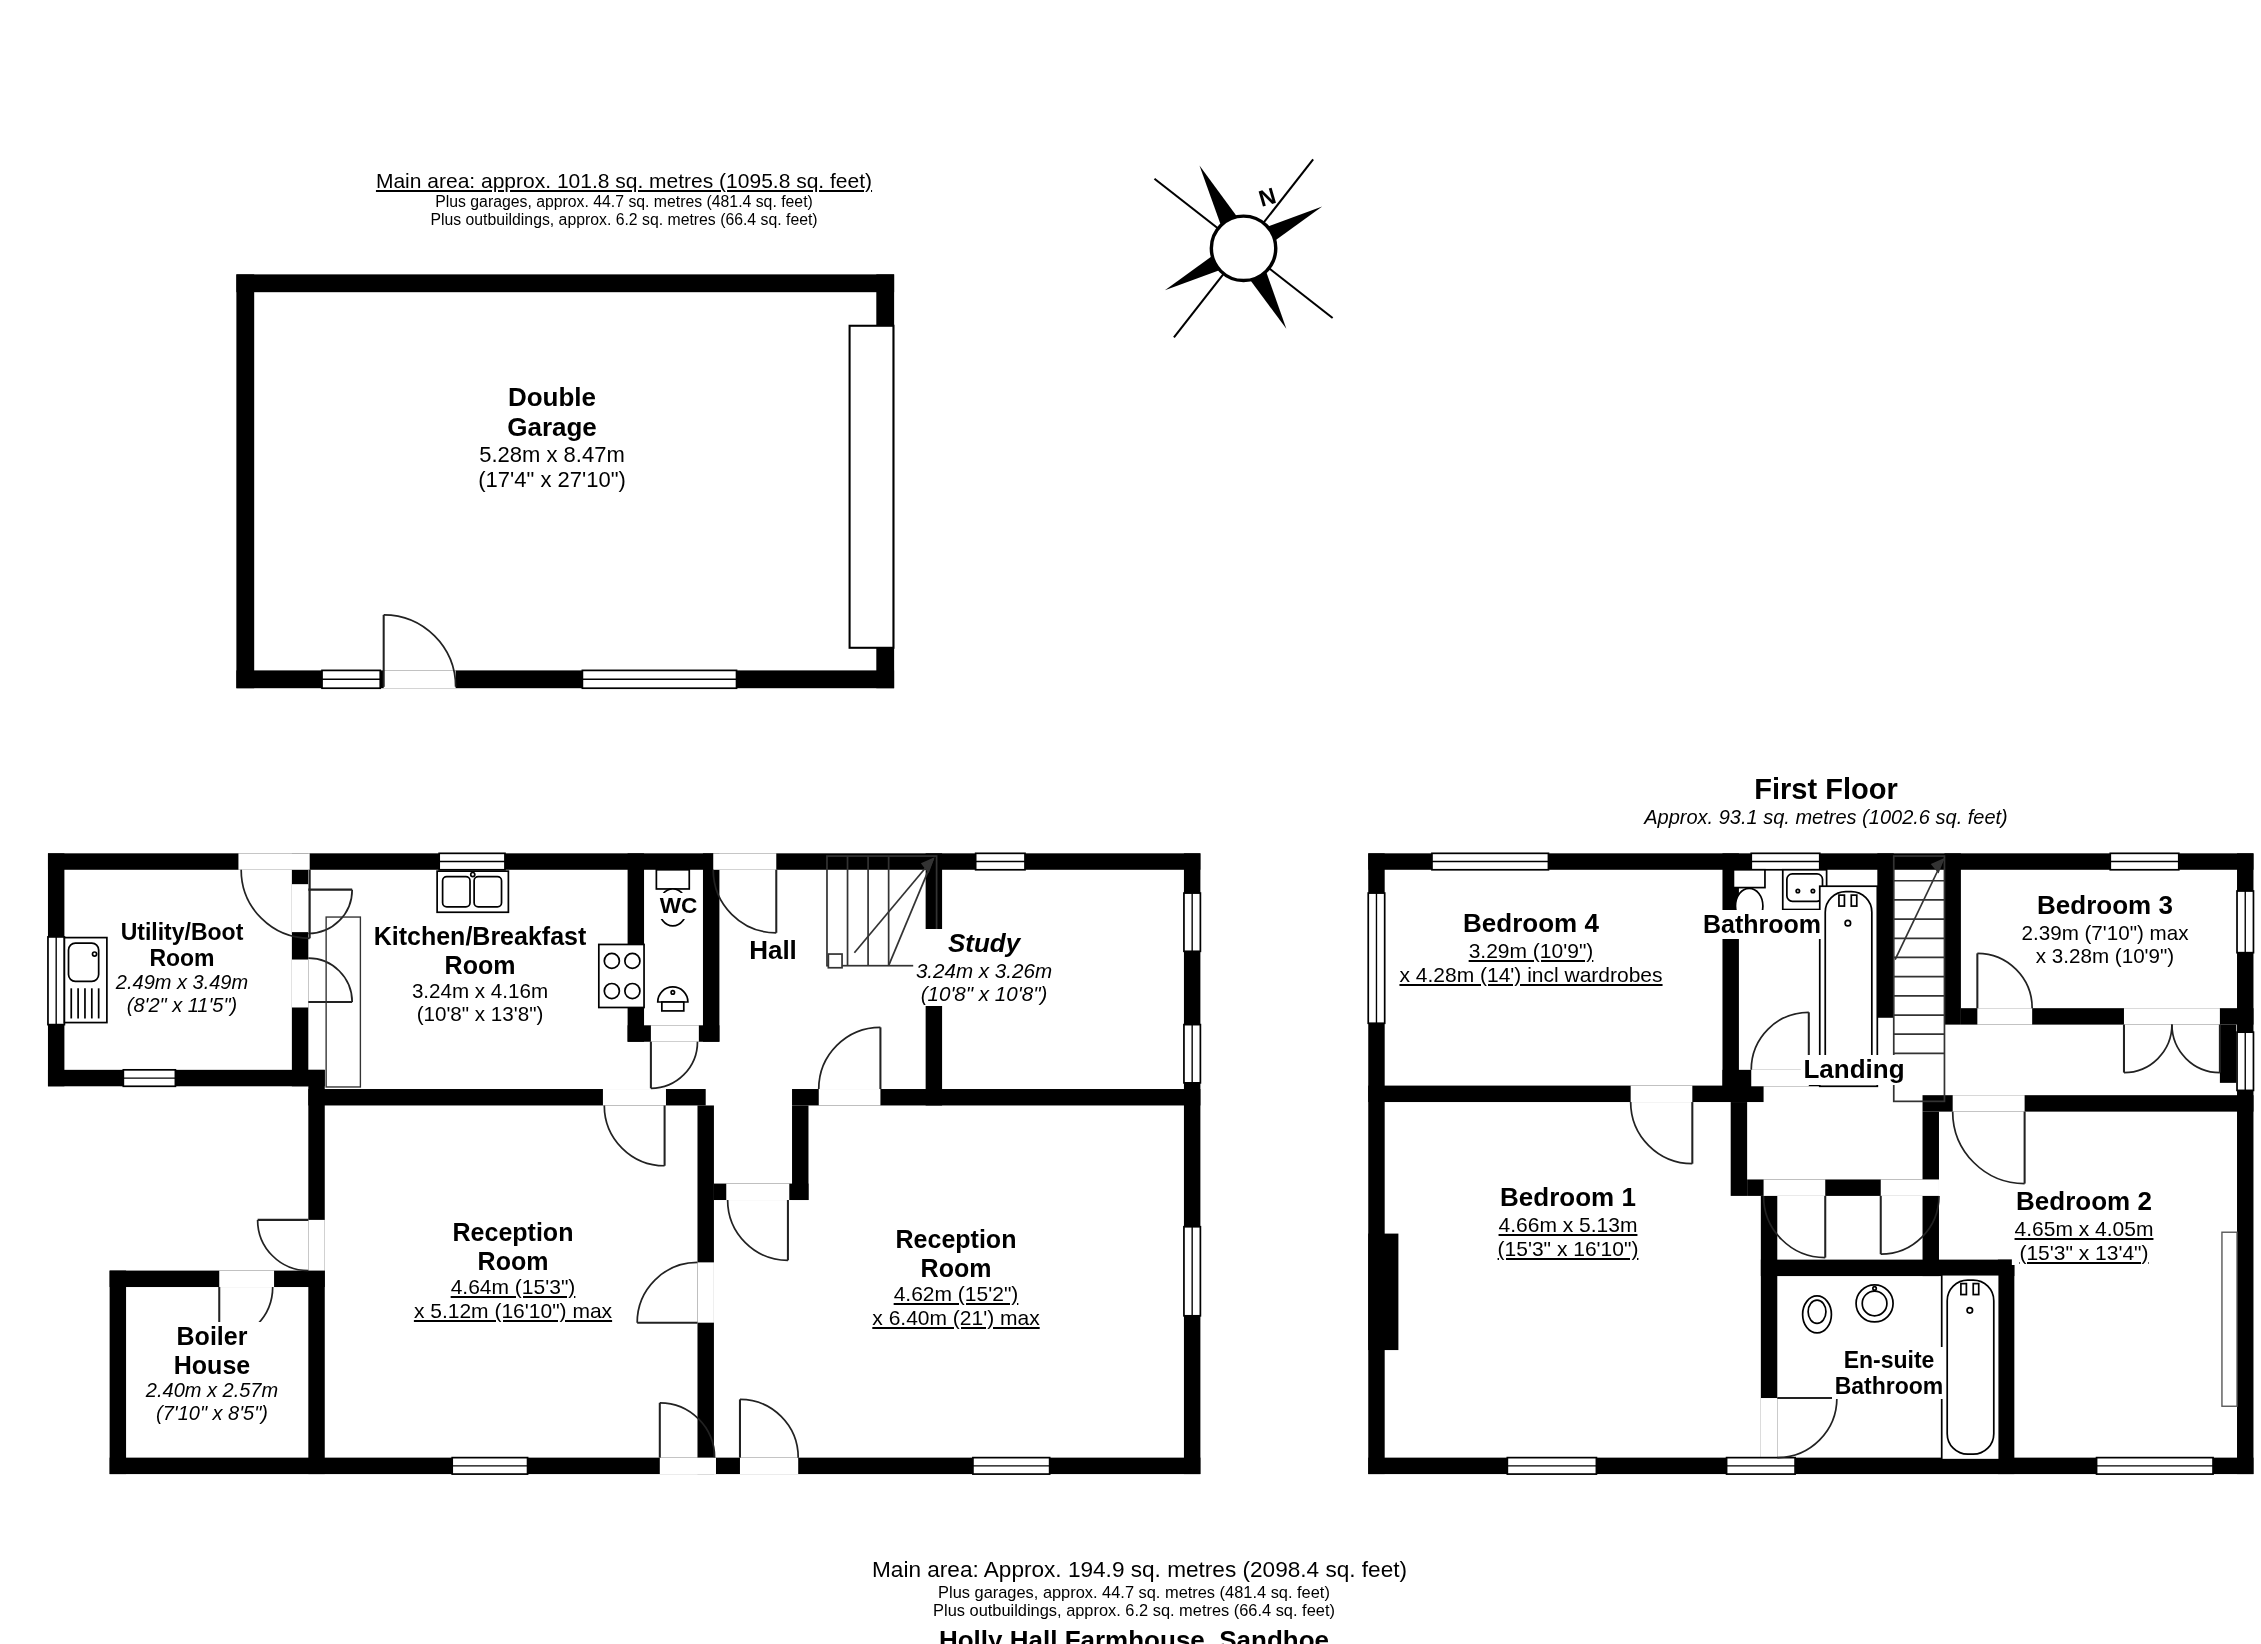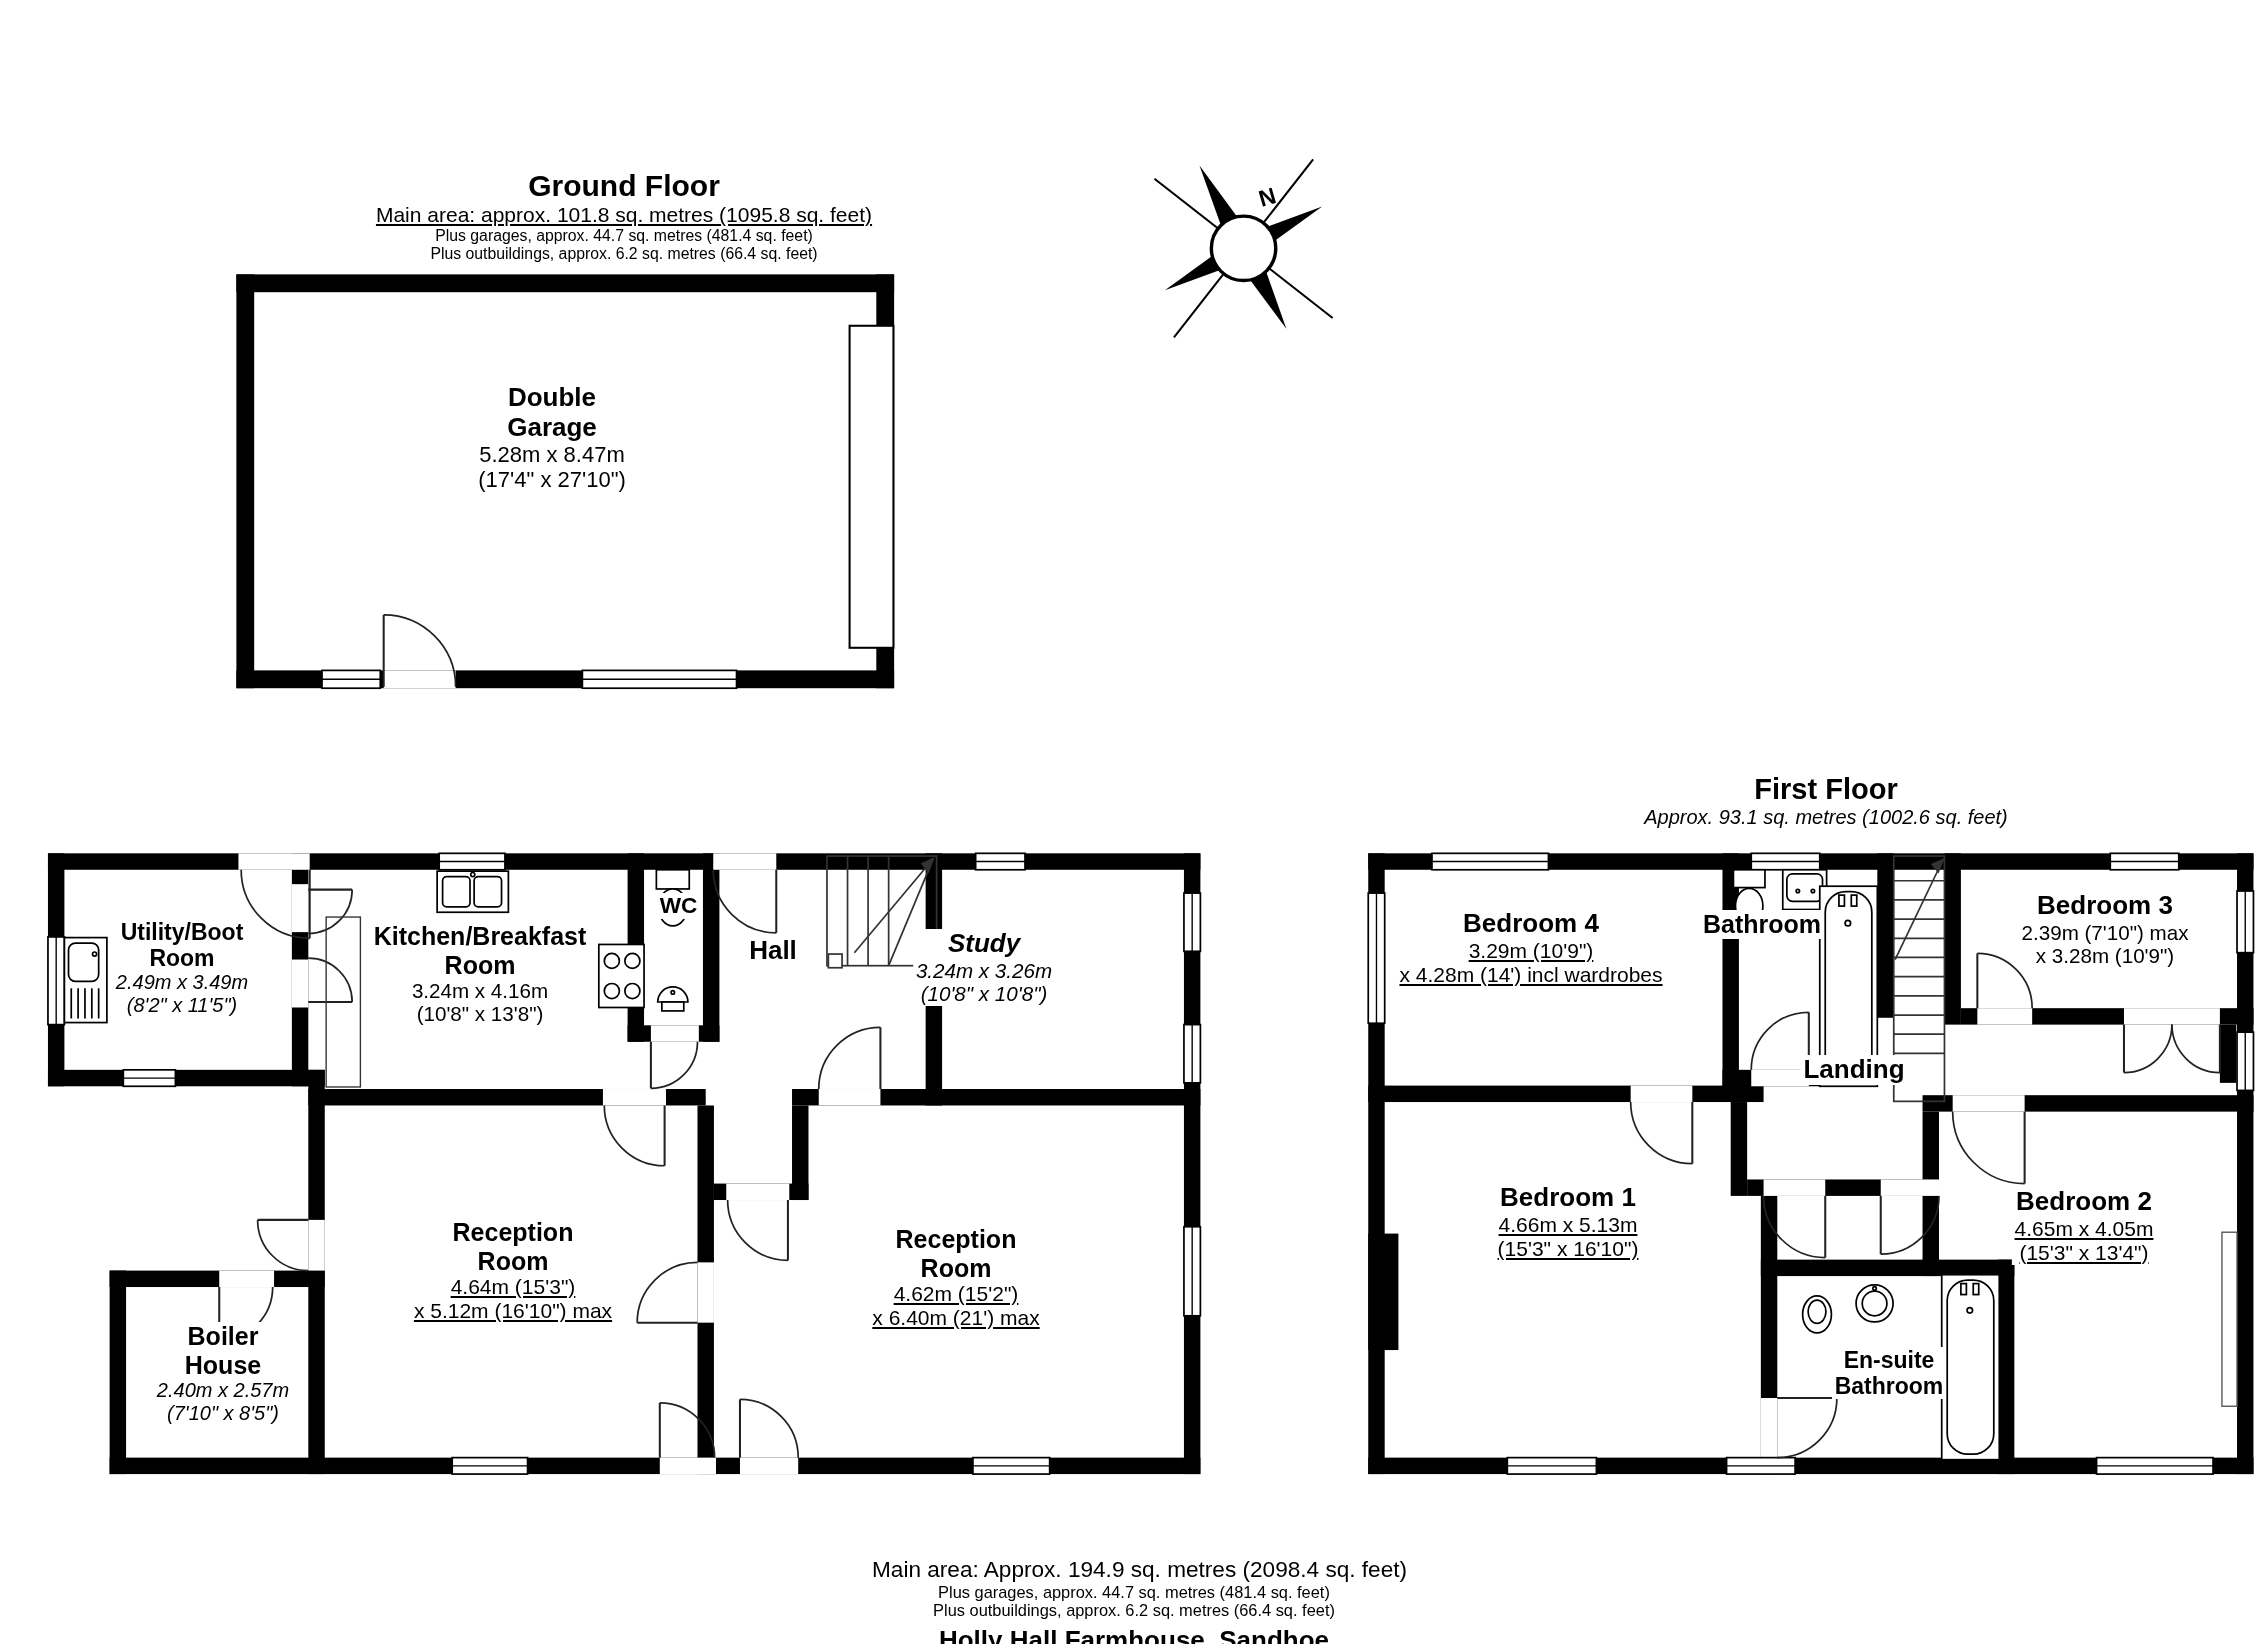--- a/index.html
+++ b/index.html
@@ -287,21 +287,20 @@
       <rect x="2834" y="1860" width="84" height="270"></rect>
       <rect x="2842" y="1868" width="68" height="254" rx="30"></rect>
       <rect x="2862" y="1873" width="8" height="16"></rect>
         <rect x="2880" y="1873" width="8" height="16"></rect>
       <circle cx="2875" cy="1912" r="4"></circle>
     </g>
     <rect x="3243" y="1798" width="22" height="254" fill="#fff" stroke="#555" stroke-width="2"></rect>
   </svg>
 
   <div class="lbl" style="left:624px;top:169px;">
-    <span class="b f44">Ground Floor</span>
     <span class="f31">Main area: approx. 101.8 sq. metres (1095.8 sq. feet)</span>
     <span class="f23">Plus garages, approx. 44.7 sq. metres (481.4 sq. feet)</span>
     <span class="f23">Plus outbuildings, approx. 6.2 sq. metres (66.4 sq. feet)</span>
   </div>
 
   <div class="lbl" style="left:552px;top:383px;">
     <span class="b f38">Double</span>
     <span class="b f38">Garage</span>
     <span class="f32">5.28m x 8.47m</span>
     <span class="f32">(17'4" x 27'10")</span>
@@ -351,21 +350,21 @@
     <span class="f31">x 5.12m (16'10") max</span>
   </div>
 
   <div class="lbl" style="left:956px;top:1225px;">
     <span class="b f37">Reception</span>
     <span class="b f37">Room</span>
     <span class="f31">4.62m (15'2")</span>
     <span class="f31">x 6.40m (21') max</span>
   </div>
 
-  <div class="lbl" style="left:223px;top:1322px;">
+  <div class="lbl" style="left:212px;top:1322px;">
     <span class="b f36">Boiler</span>
     <span class="b f36">House</span>
     <span class="f29">2.40m x 2.57m</span>
     <span class="f29">(7'10" x 8'5")</span>
   </div>
 
   <div class="lbl" style="left:1531px;top:909px;">
     <span class="b f38">Bedroom 4</span>
     <span class="f31">3.29m (10'9")</span>
     <span class="f31">x 4.28m (14') incl wardrobes</span>

